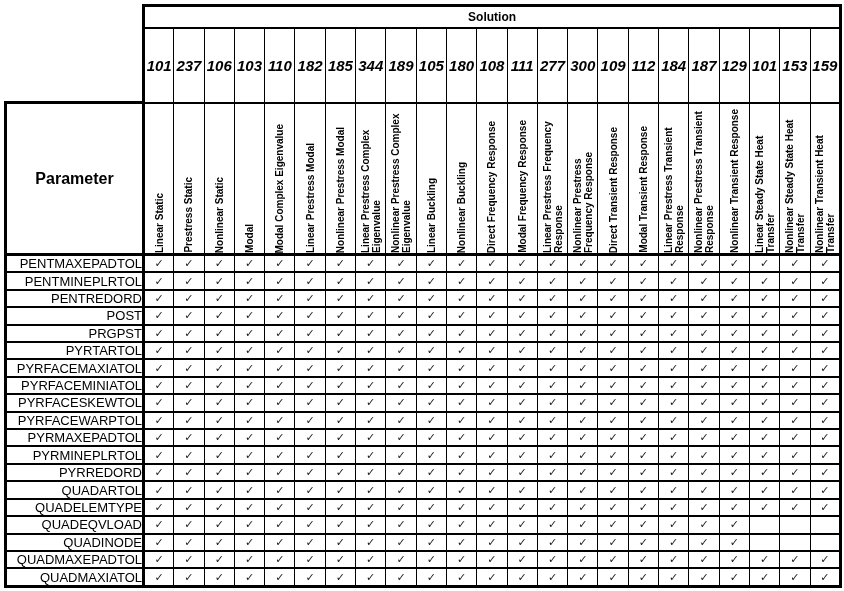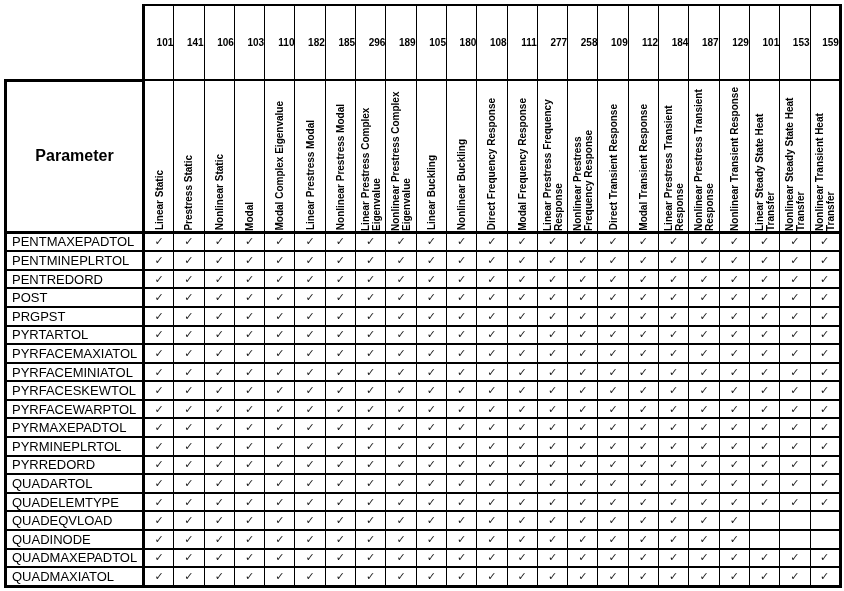--- a/index.html
+++ b/index.html
@@ -29,21 +29,21 @@
   
   th.solution {
     border: 2px solid #000; border-top: 3px solid #000;
     border-left: 3px solid #000; border-right: 3px solid #000;
     font-size: 12px; font-weight: bold; text-align: center; vertical-align: middle;
   }
 
   
   th.num {
     border: 1px solid #000; border-top: 2px solid #000; border-bottom: 2px solid #000;
-    font-size: 10px; font-weight: bold; text-align: right; vertical-align: middle;
+    font-size: 15px; font-weight: bold; text-align: center; vertical-align: middle; font-style: italic;
   }
 
   
   th.vname {
     border: 1px solid #000; border-bottom: 3px solid #000;
     vertical-align: bottom;
   }
   th.vname .vwrap {
     height: 148px; display: flex; align-items: flex-end; justify-content: center;
   }
@@ -56,21 +56,21 @@
   
   th.corner {
     border: 3px solid #000;
     font-size: 16px; font-weight: bold; text-align: center; vertical-align: middle;
   }
 
   
   tbody th.plabel {
     border-left: 3px solid #000; border-right: 3px solid #000;
     border-top: 2px solid #000; border-bottom: 2px solid #000;
-    font-size: 13px; font-weight: normal; text-align: left; vertical-align: middle;
+    font-size: 13px; font-weight: normal; text-align: right; vertical-align: middle;
     padding-left: 5px; white-space: nowrap; overflow: hidden;
   }
 
   
   tbody td.cell {
     border: 1px solid #000; border-top: 2px solid #000; border-bottom: 2px solid #000;
     text-align: center; vertical-align: middle; font-size: 11px; line-height: 11px;
   }
   .first-col { border-left: 3px solid #000 !important; }
   .last-col  { border-right: 3px solid #000 !important; }
@@ -102,37 +102,41 @@
         <col class="c-data">
         <col class="c-data">
         <col class="c-data">
         <col class="c-data">
         <col class="c-data">
         <col class="c-data">
         <col class="c-data">
         <col class="c-data">
       </colgroup>
     <thead>
+      <tr class="row-solution">
+        <th class="ghost"></th>
+        <th class="solution" id="solution-cell" colspan="23">Solution</th>
+      </tr>
       <tr class="row-numbers" id="numbers-row">
         <th class="ghost"></th>
       <th class="num first-col">101</th>
-          <th class="num">141</th>
+          <th class="num">237</th>
           <th class="num">106</th>
           <th class="num">103</th>
           <th class="num">110</th>
           <th class="num">182</th>
           <th class="num">185</th>
-          <th class="num">296</th>
+          <th class="num">344</th>
           <th class="num">189</th>
           <th class="num">105</th>
           <th class="num">180</th>
           <th class="num">108</th>
           <th class="num">111</th>
           <th class="num">277</th>
-          <th class="num">258</th>
+          <th class="num">300</th>
           <th class="num">109</th>
           <th class="num">112</th>
           <th class="num">184</th>
           <th class="num">187</th>
           <th class="num">129</th>
           <th class="num">101</th>
           <th class="num">153</th>
           <th class="num last-col">159</th>
         </tr>
       <tr class="row-names" id="names-row">

